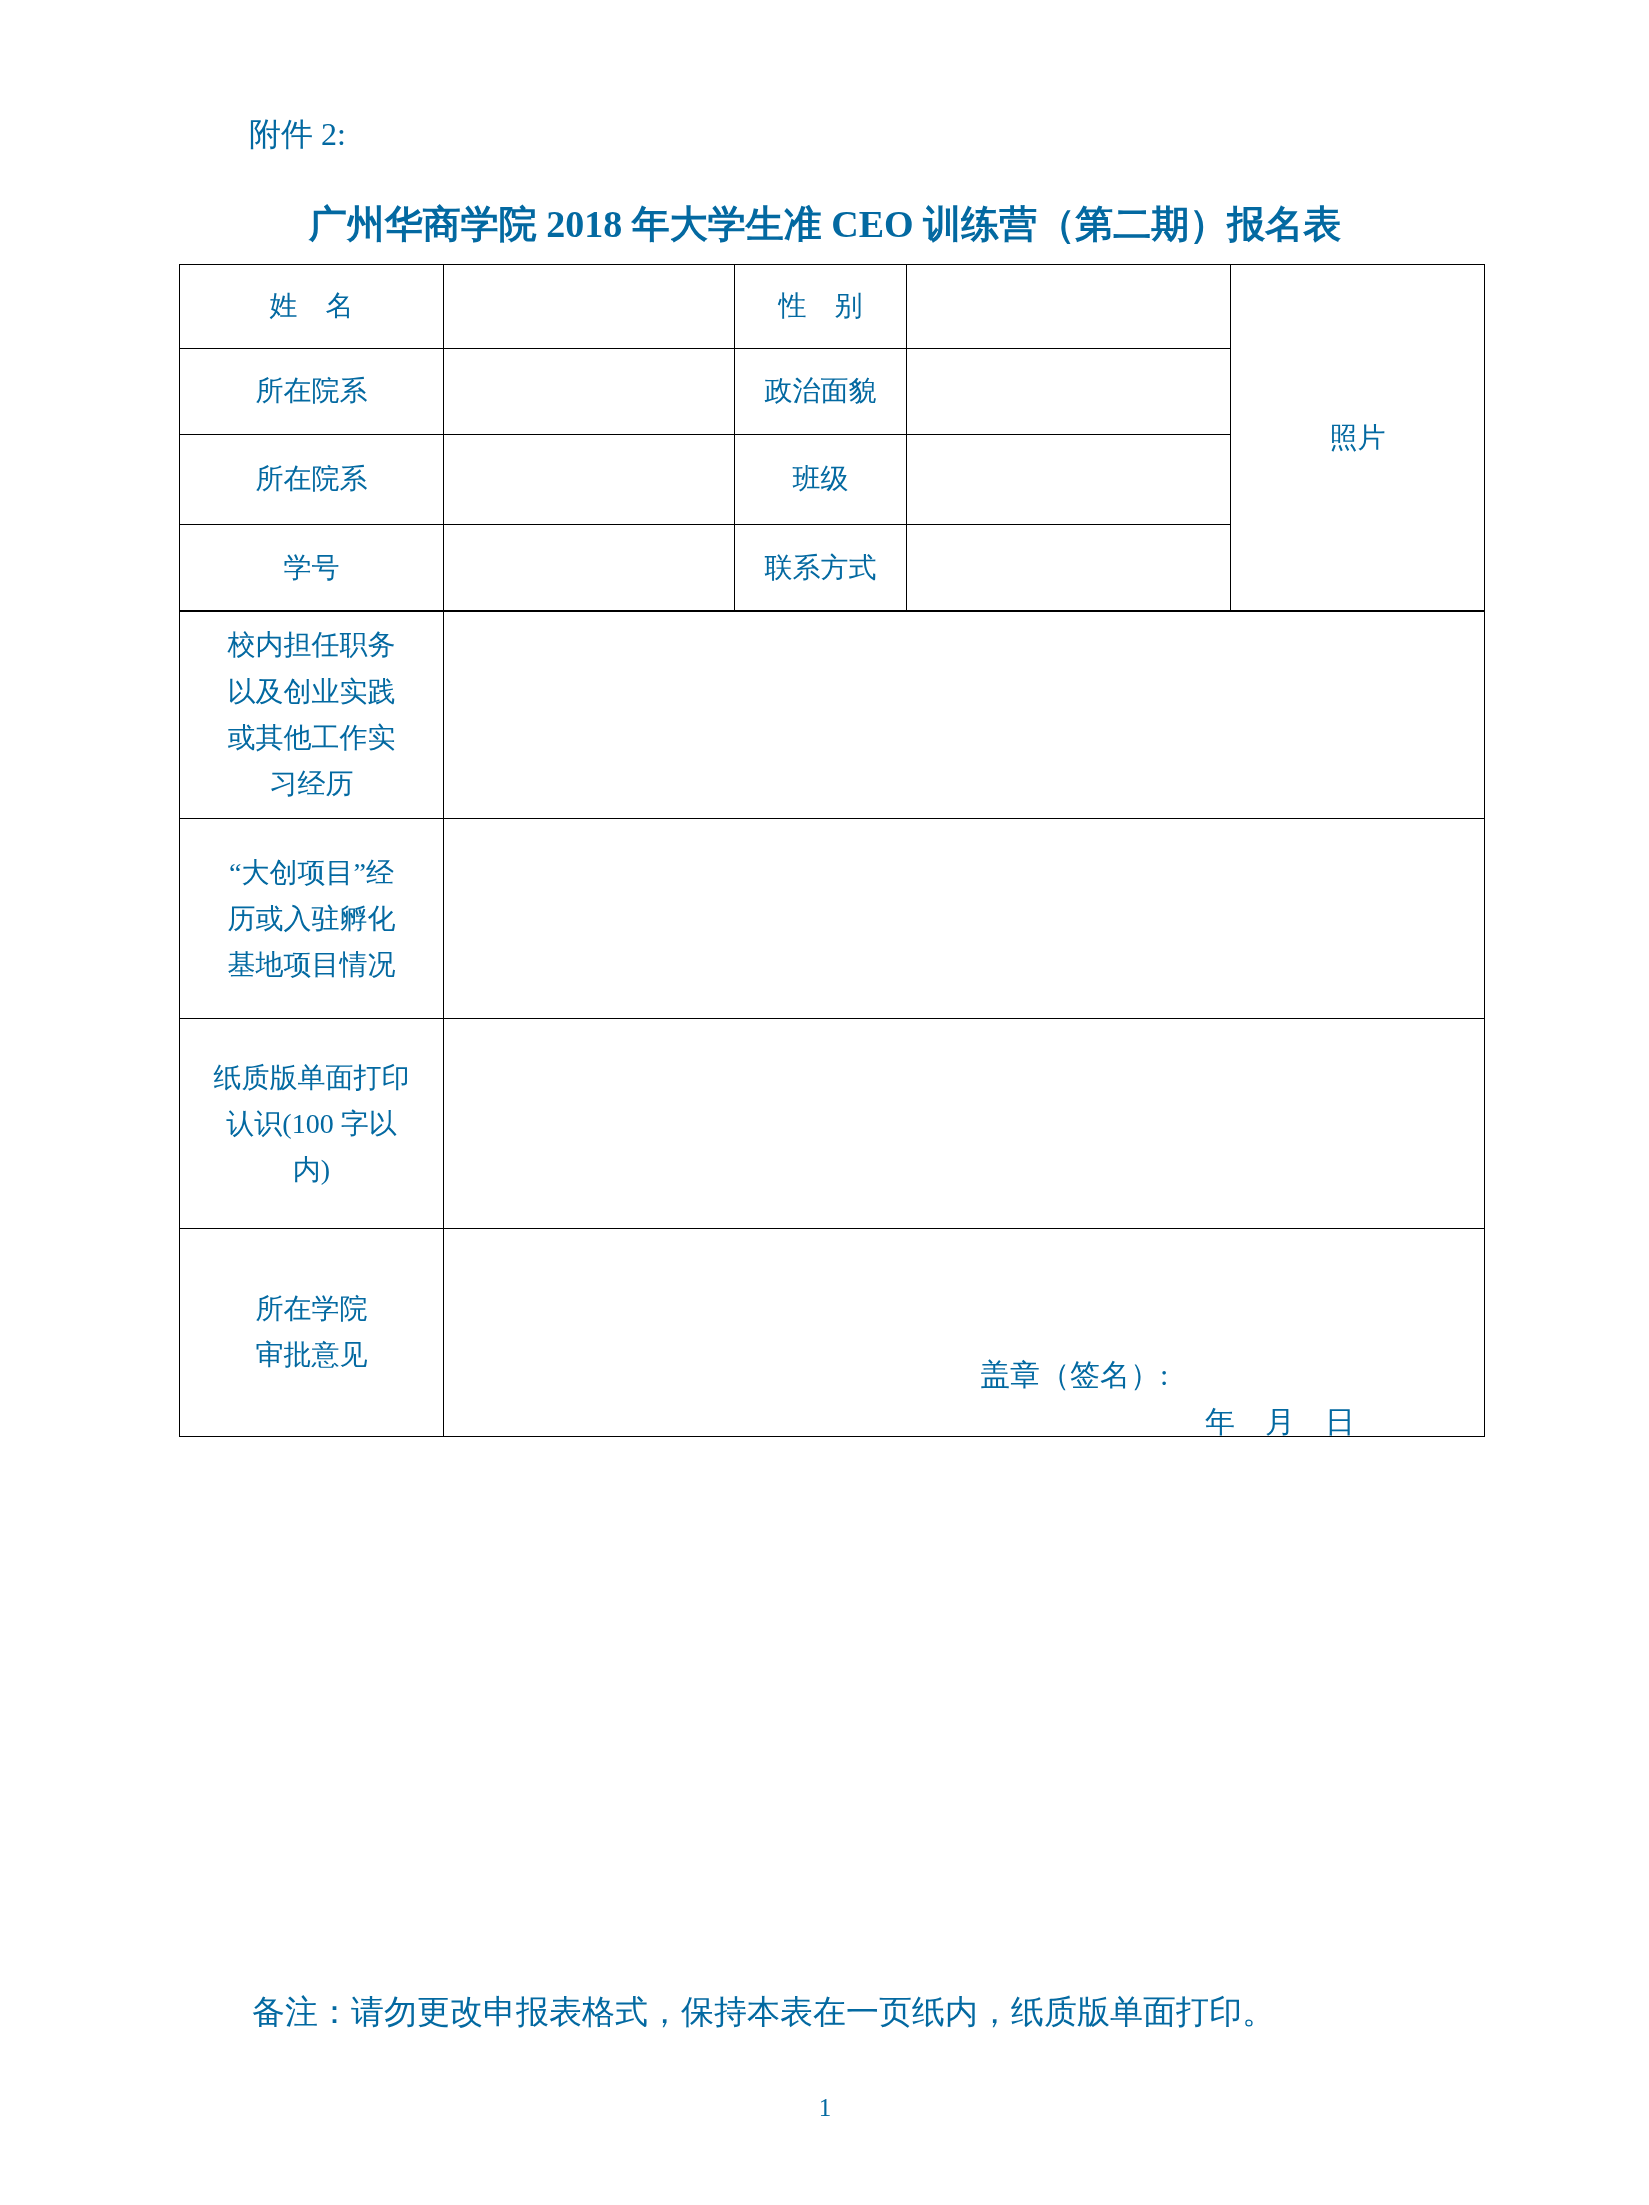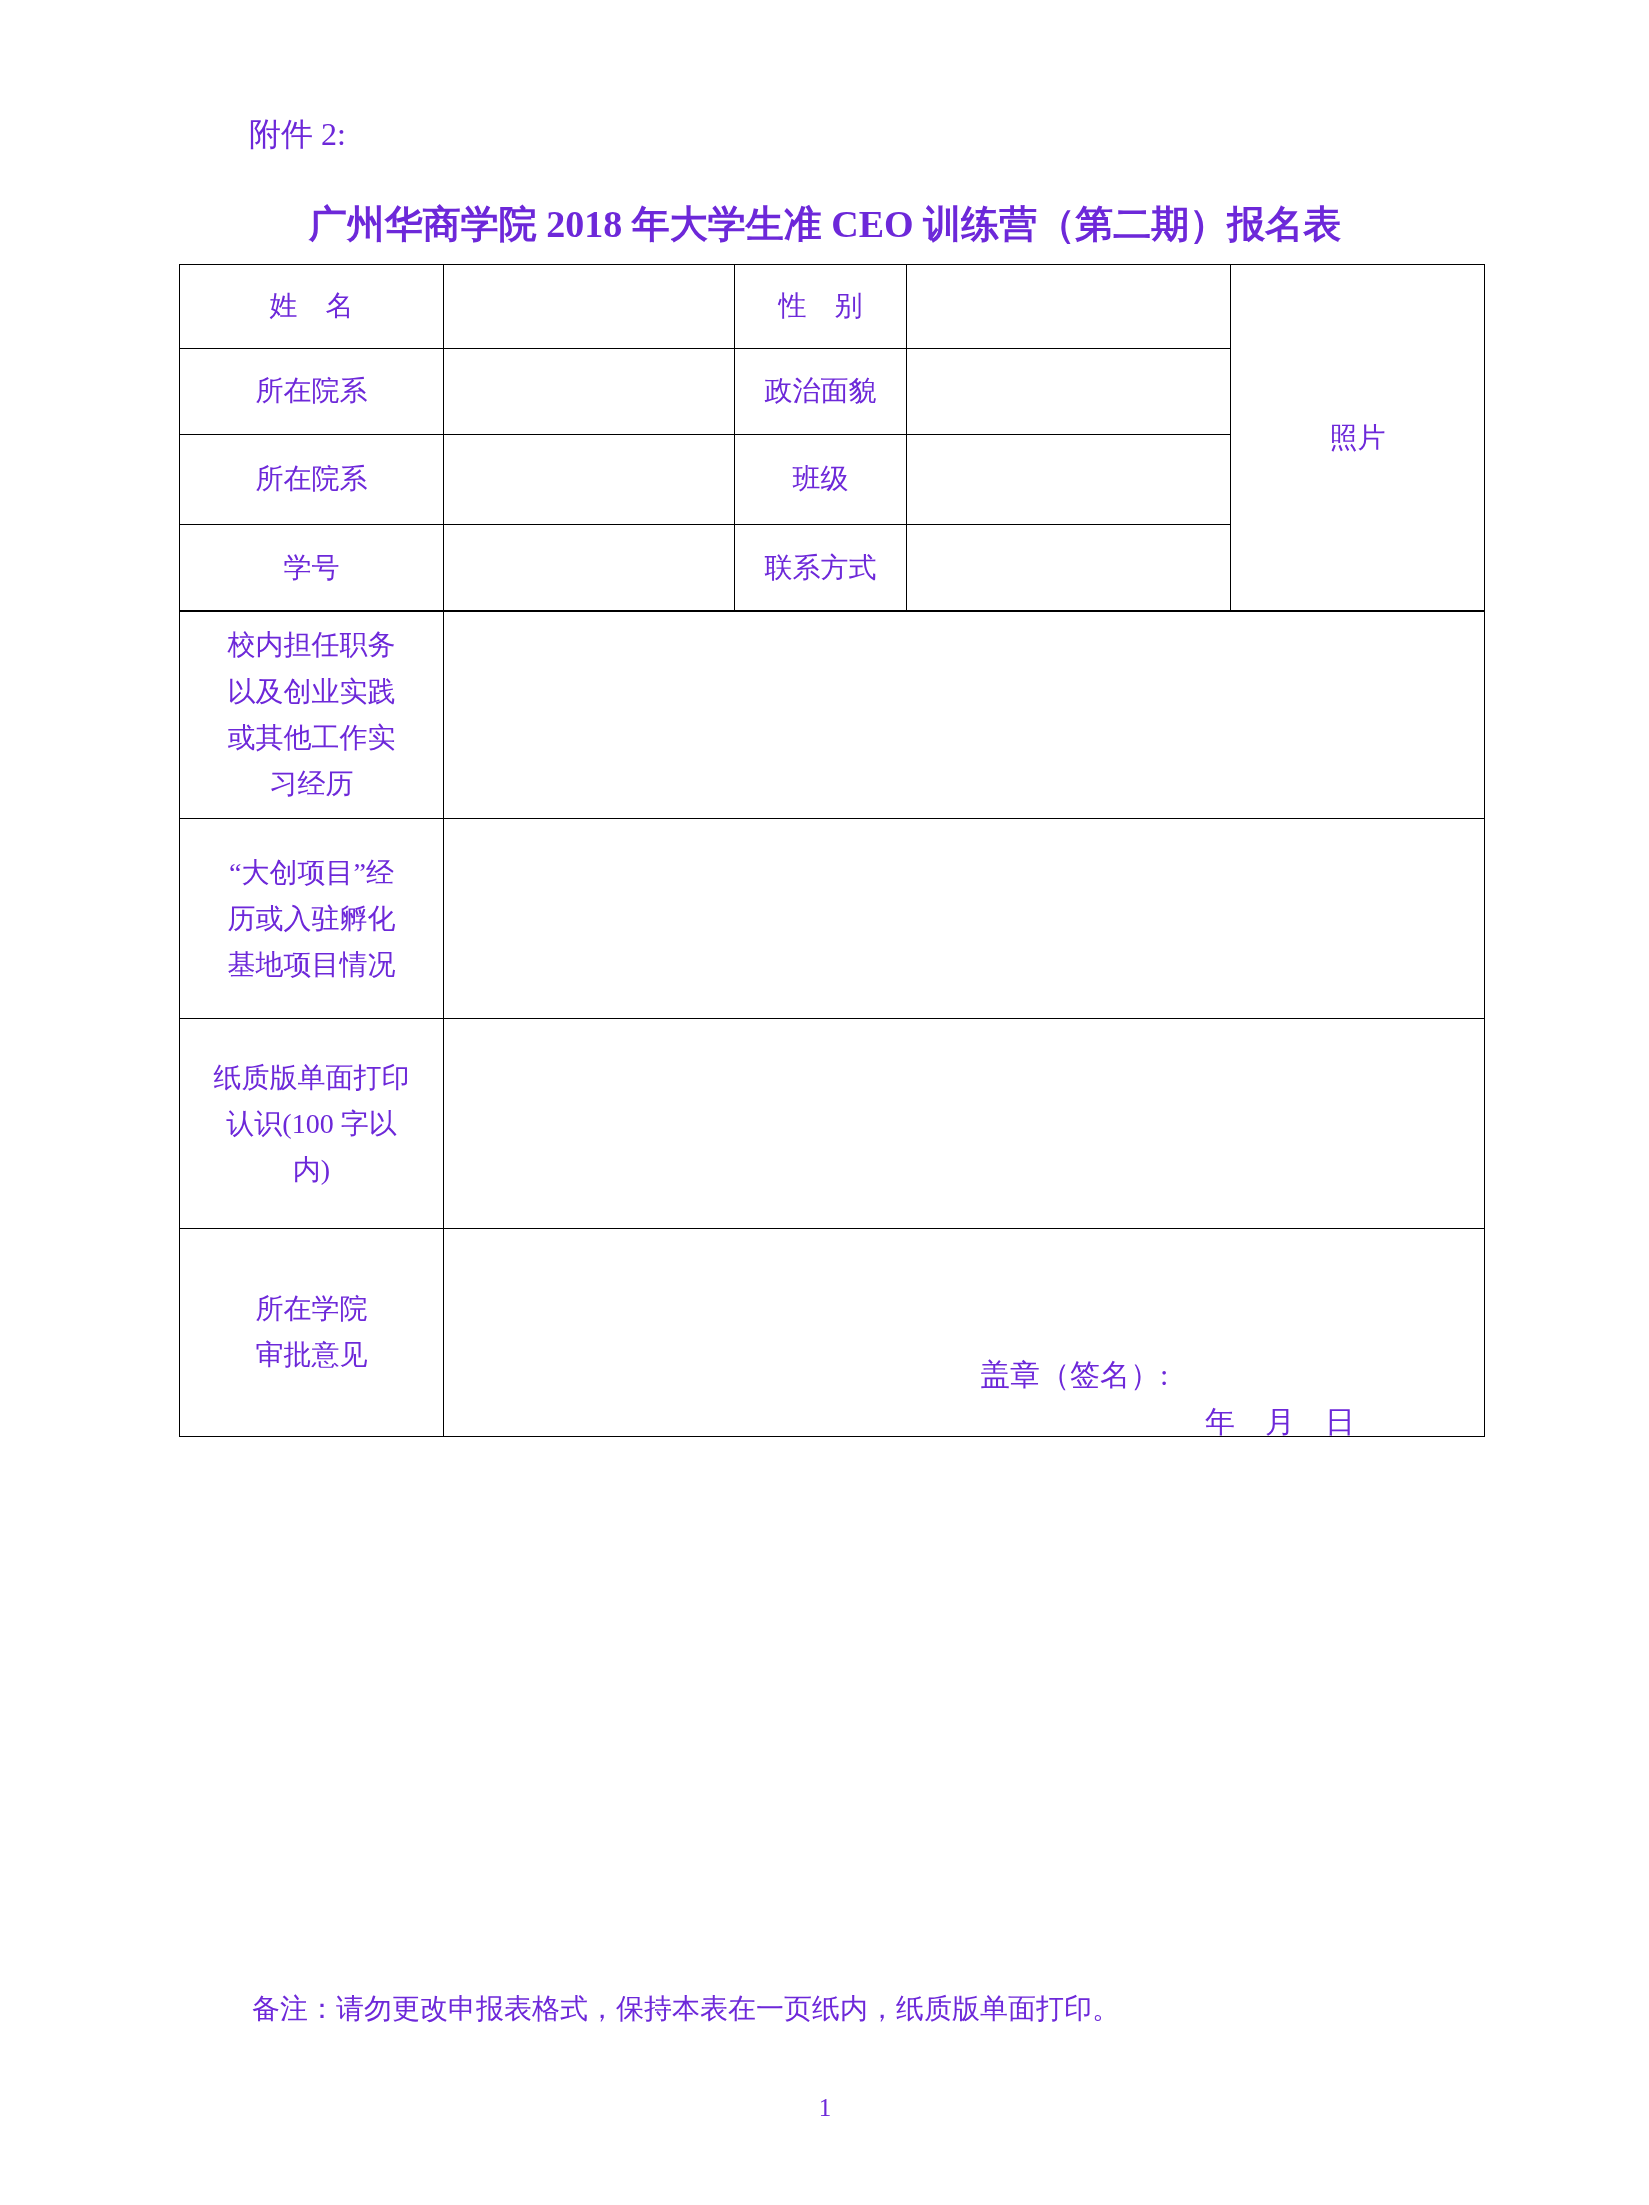--- a/index.html
+++ b/index.html
@@ -1,21 +1,21 @@
 <!DOCTYPE html>
 <html style="font-size:13.3px"><head>
 <meta charset="utf-8">
 <style>
   html,body { margin:0; padding:0; background:#ffffff; }
   .page {
     position:relative;
     width:1650px;
     height:2205px;
     background:#ffffff;
-    color:#6d28d9;
+    color:#0369a1;
     font-family:"Liberation Serif","DejaVu Serif",serif;
     overflow:hidden;
   }
   .attachment {
     position:absolute;
     left:249px;
     top:115px;
     font-size:32px;
     line-height:1.2;
   }
@@ -56,21 +56,21 @@
     position:absolute;
     font-size:30px;
     line-height:1;
     white-space:pre;
     text-align:center;
   }
   .note {
     position:absolute;
     left:252px;
     top:1989px;
-    font-size:28px;
+    font-size:33px;
     line-height:1.4;
   }
   .page-number {
     position:absolute;
     left:0;
     top:2094px;
     width:100%;
     text-align:center;
     font-size:25px;
   }

